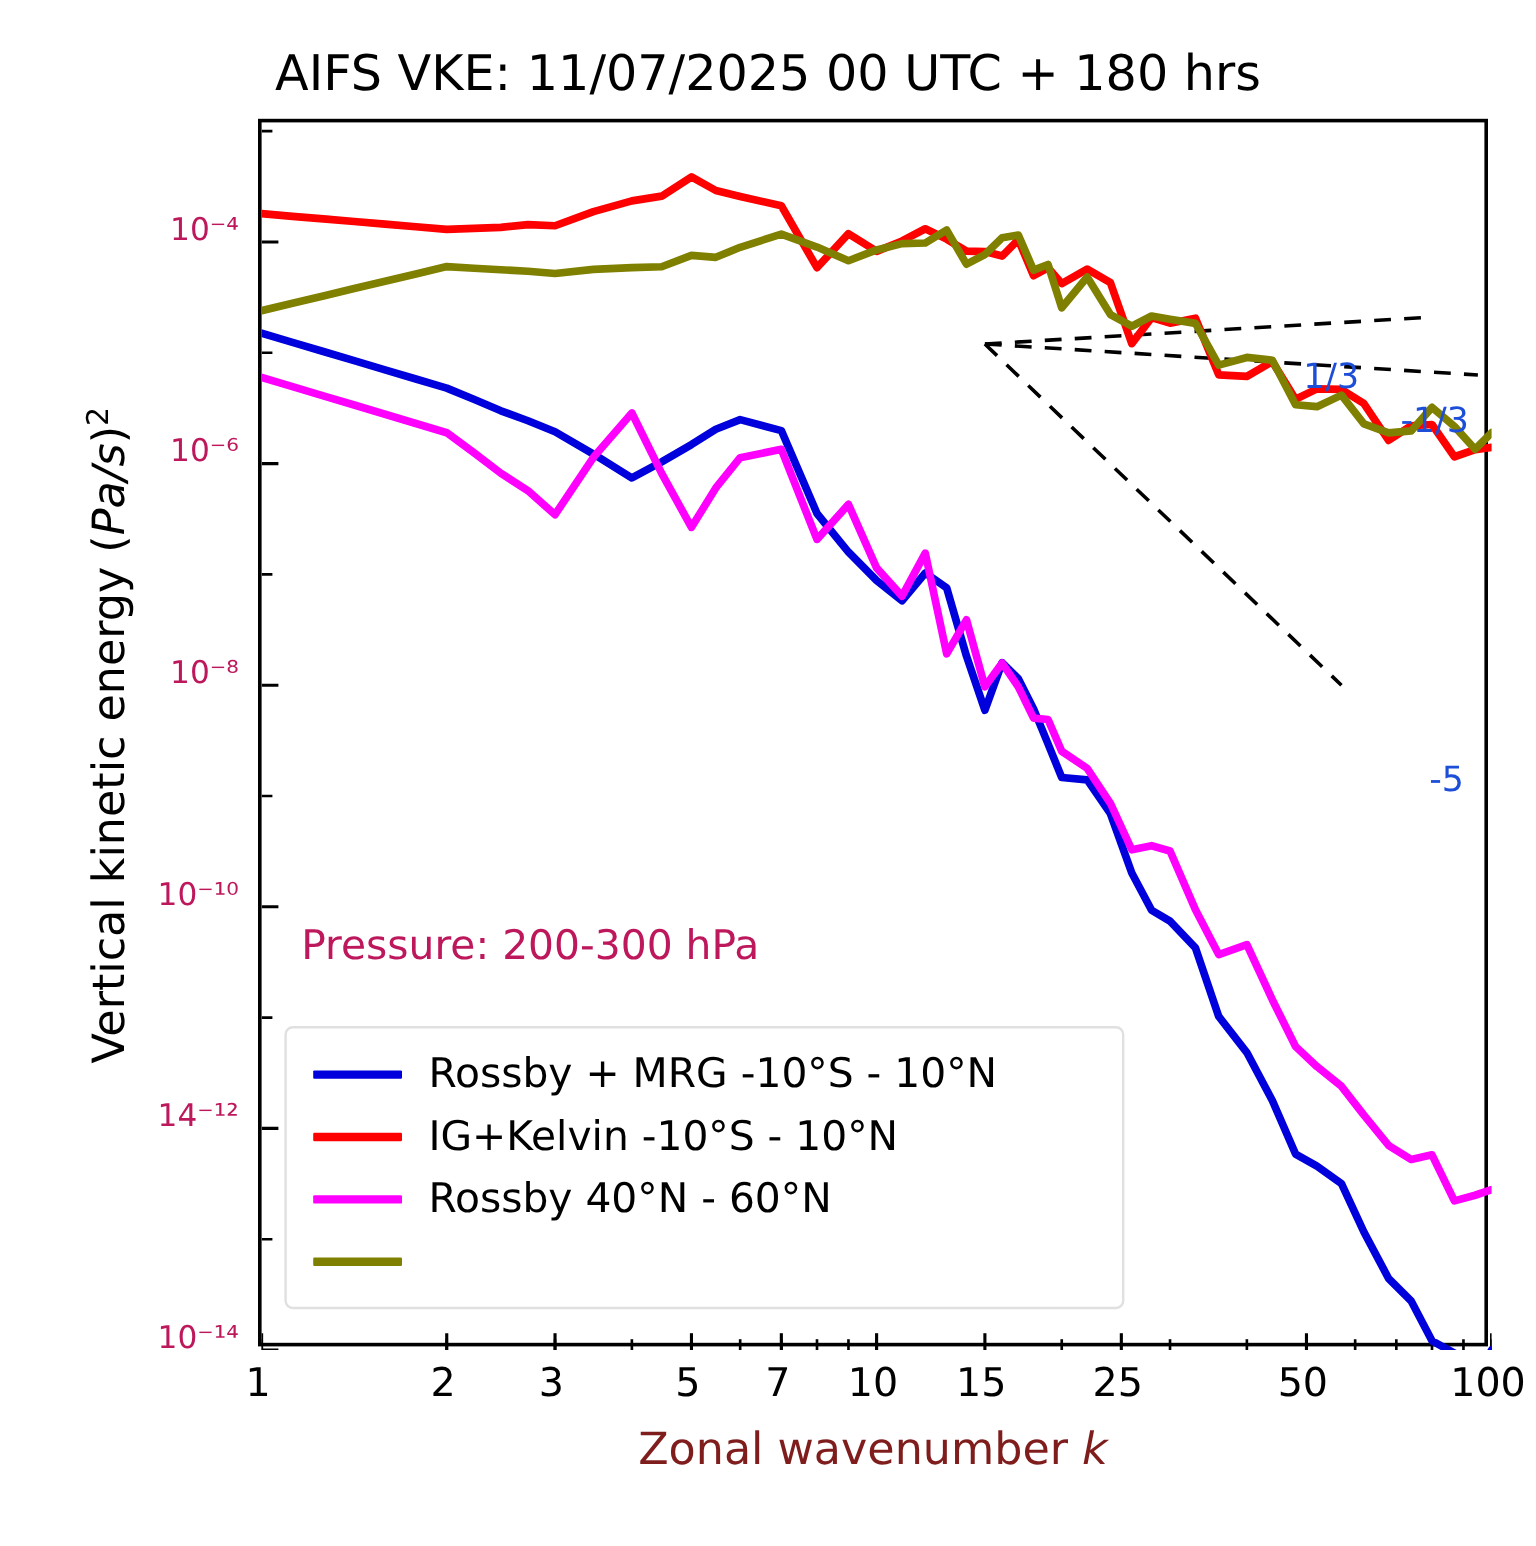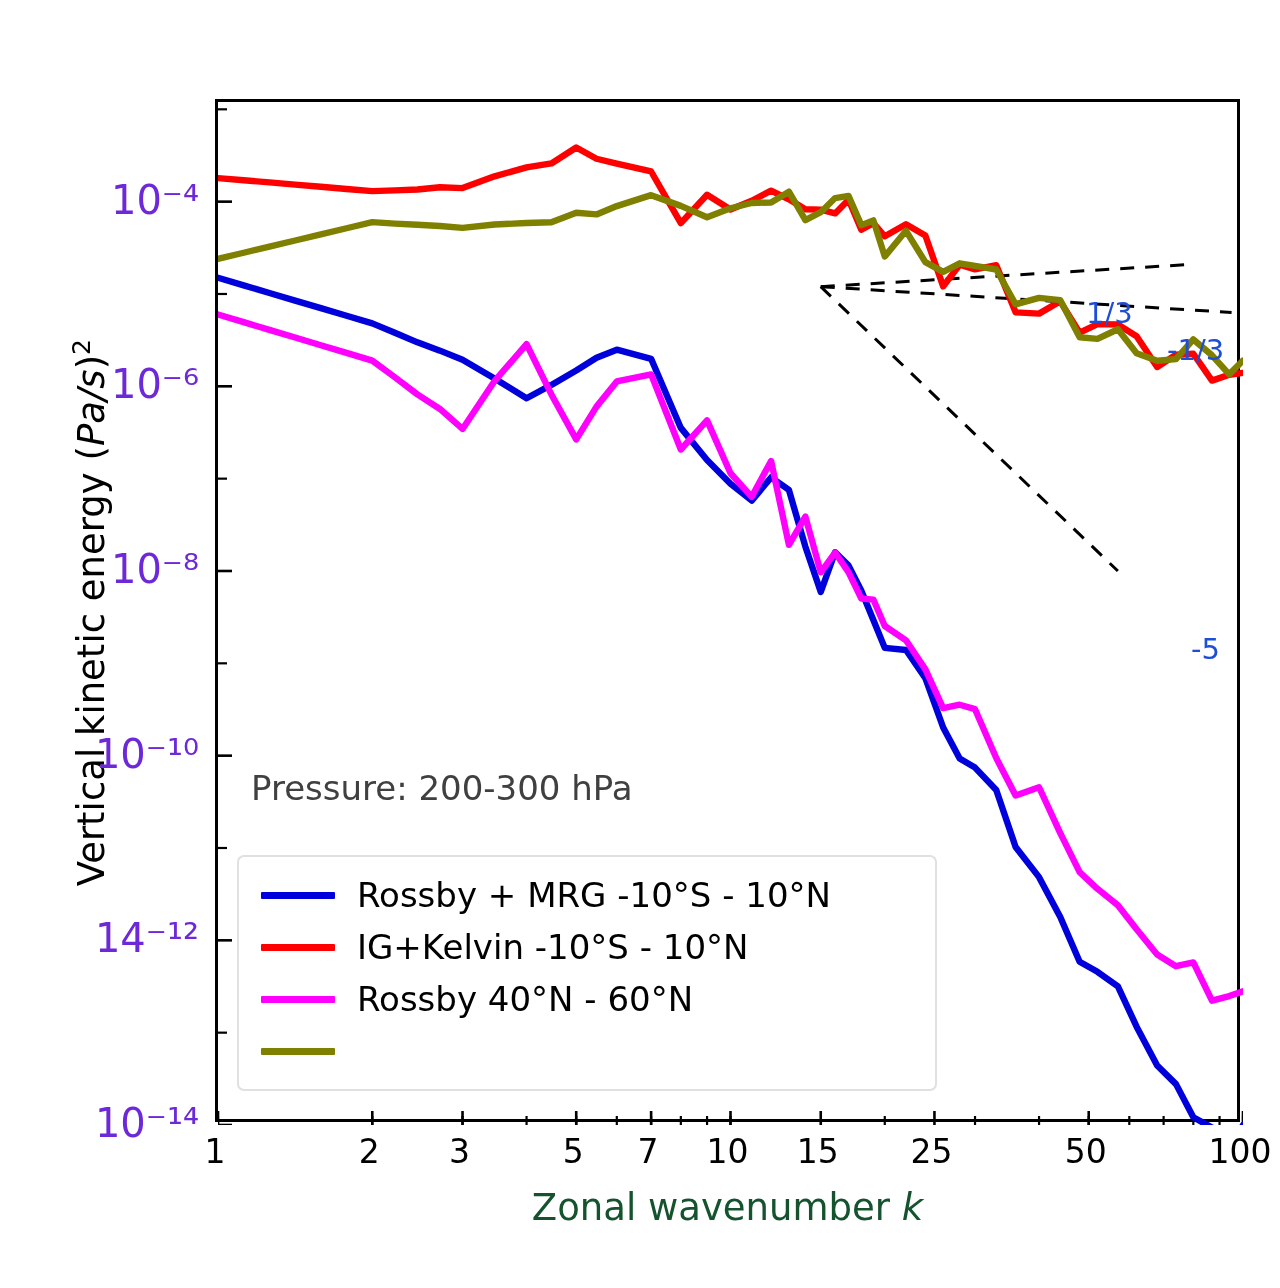--- a/index.html
+++ b/index.html
@@ -9,48 +9,49 @@
 
   #title{position:absolute;left:0;top:36px;width:1280px;text-align:center;
          font-size:41px;line-height:50px;letter-spacing:0px;color:#000;}
 
   #ylabel{position:absolute;left:-330px;top:590px;width:840px;text-align:center;
           font-size:37px;transform:rotate(-90deg);transform-origin:50% 50%;color:#000;}
   #ylabel .it{font-style:italic;}
   #ylabel .sup{font-size:25px;vertical-align:super;}
 
   #xlabel{position:absolute;left:215px;top:1186px;width:1025px;text-align:center;
-          font-size:37px;color:#14532d;}
+          font-size:37px;color:#7f1d1d;}
   #xlabel .it{font-style:italic;}
 
   #plot{position:absolute;left:215px;top:99px;width:1025px;height:1023px;
         border:3.2px solid #000;box-sizing:border-box;background:#fff;}
   #svg{position:absolute;left:0;top:0;width:1025px;height:1023px;}
 
-  .ytick-label{position:absolute;right:1084px;text-align:right;font-size:40px;
-               white-space:nowrap;color:#6d28d9;}
+  .ytick-label{position:absolute;right:1084px;text-align:right;font-size:26px;
+               white-space:nowrap;color:#be185d;}
   .xtick-label{position:absolute;top:1132px;text-align:center;font-size:33px;
                white-space:nowrap;color:#000;}
 
-  #pressure{position:absolute;left:251px;top:768px;font-size:34px;color:#404040;}
+  #pressure{position:absolute;left:251px;top:768px;font-size:34px;color:#be185d;}
 
   #legend{position:absolute;left:237px;top:855px;width:700px;
           border:2px solid #e0e0e0;border-radius:7px;background:#fff;
           padding:12px 0 12px 0;box-sizing:border-box;}
   .leg-row{display:flex;align-items:center;height:52px;padding-left:22px;text-align:right;}
   .leg-swatch{width:74px;height:7px;border-radius:1px;margin-right:22px;flex:0 0 auto;}
   .leg-text{font-size:34px;line-height:34px;color:#000;white-space:nowrap;}
 
   .slope-lbl{position:absolute;font-size:29px;color:#1d4ed8;white-space:nowrap;}
 </style>
 </head>
 <body>
 
 <div id="fig">
 
+  <div id="title">AIFS VKE: 11/07/2025 00 UTC + 180 hrs</div>
 
   <div id="ylabel">
     <span>Vertical kinetic energy (</span><span class="it">Pa/s</span><span>)</span><span class="sup">2</span>
   </div>
 
   <div id="xlabel">
     <span>Zonal wavenumber </span><span class="it">k</span>
   </div>
 
   <div id="ytick-labels">

